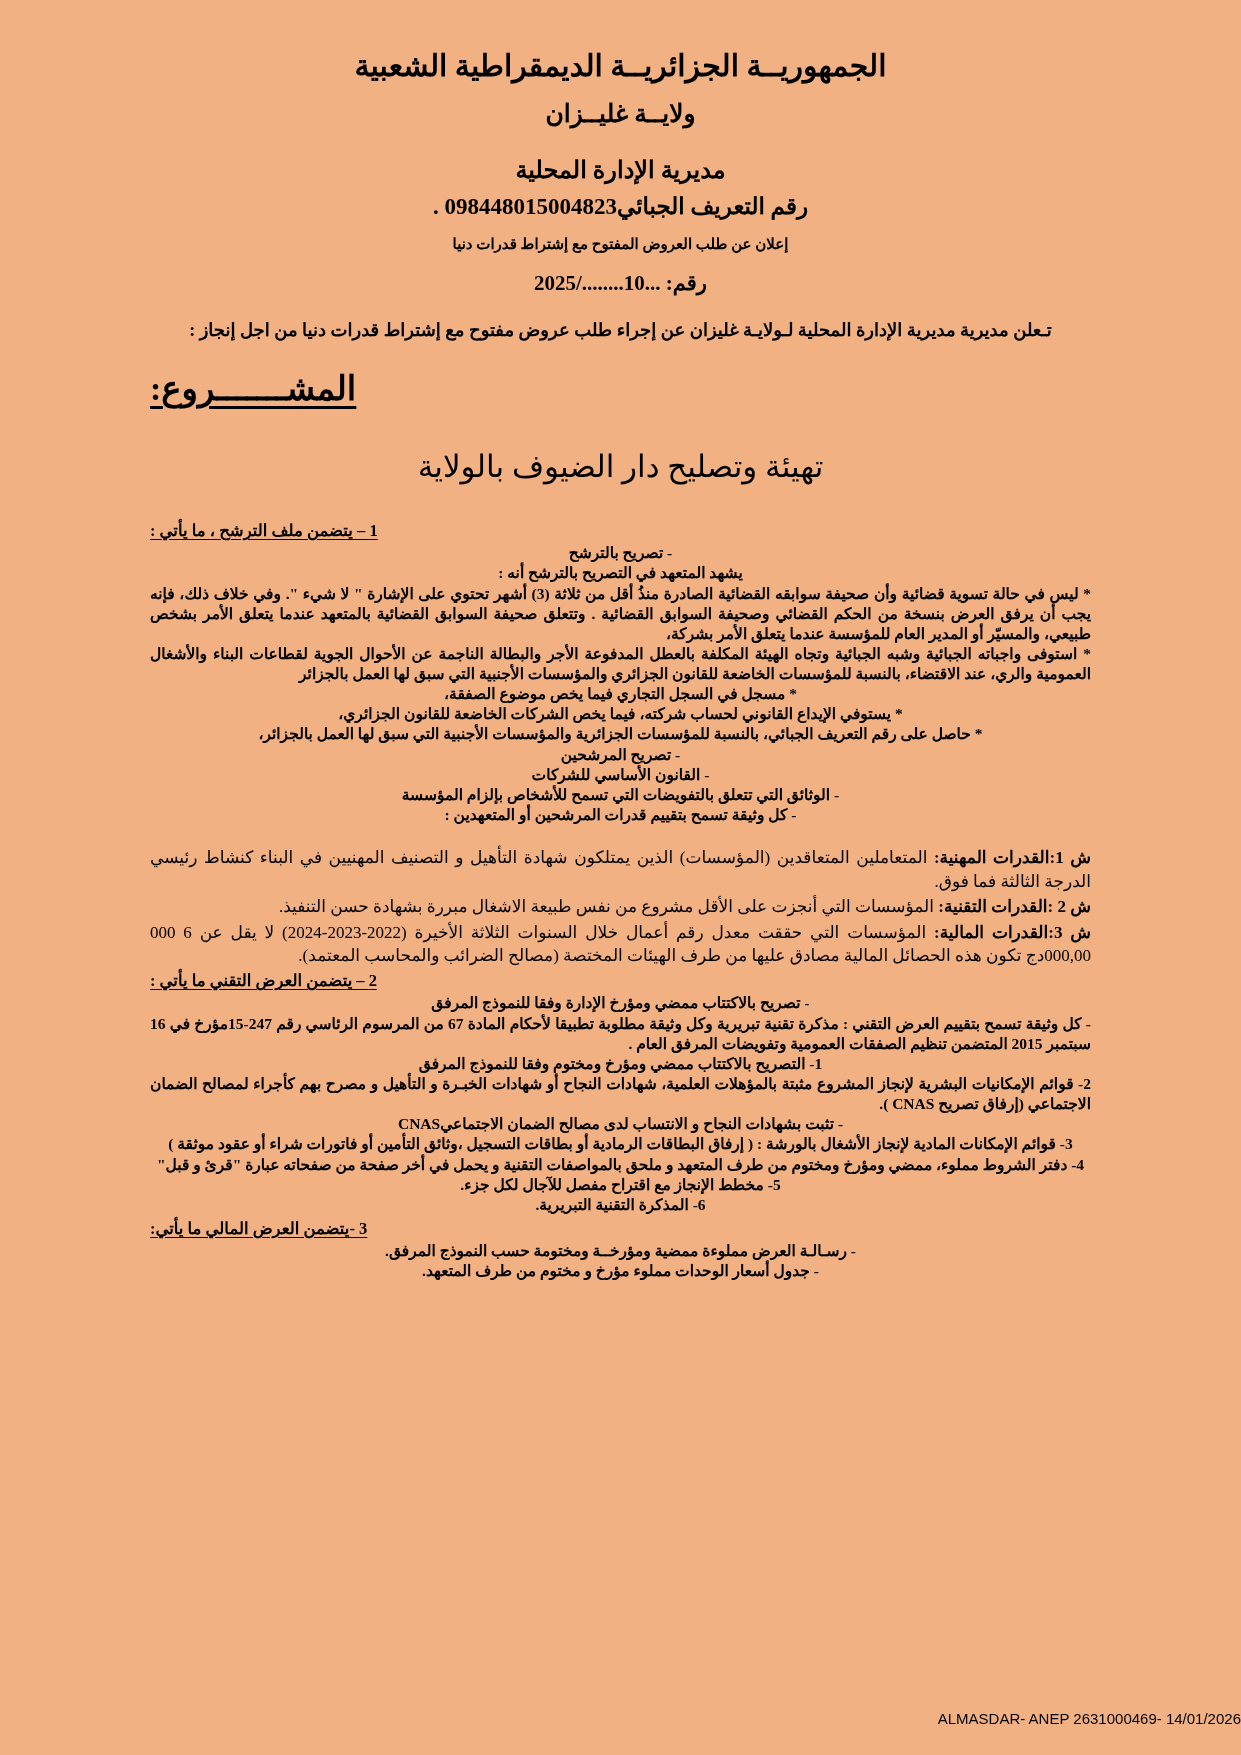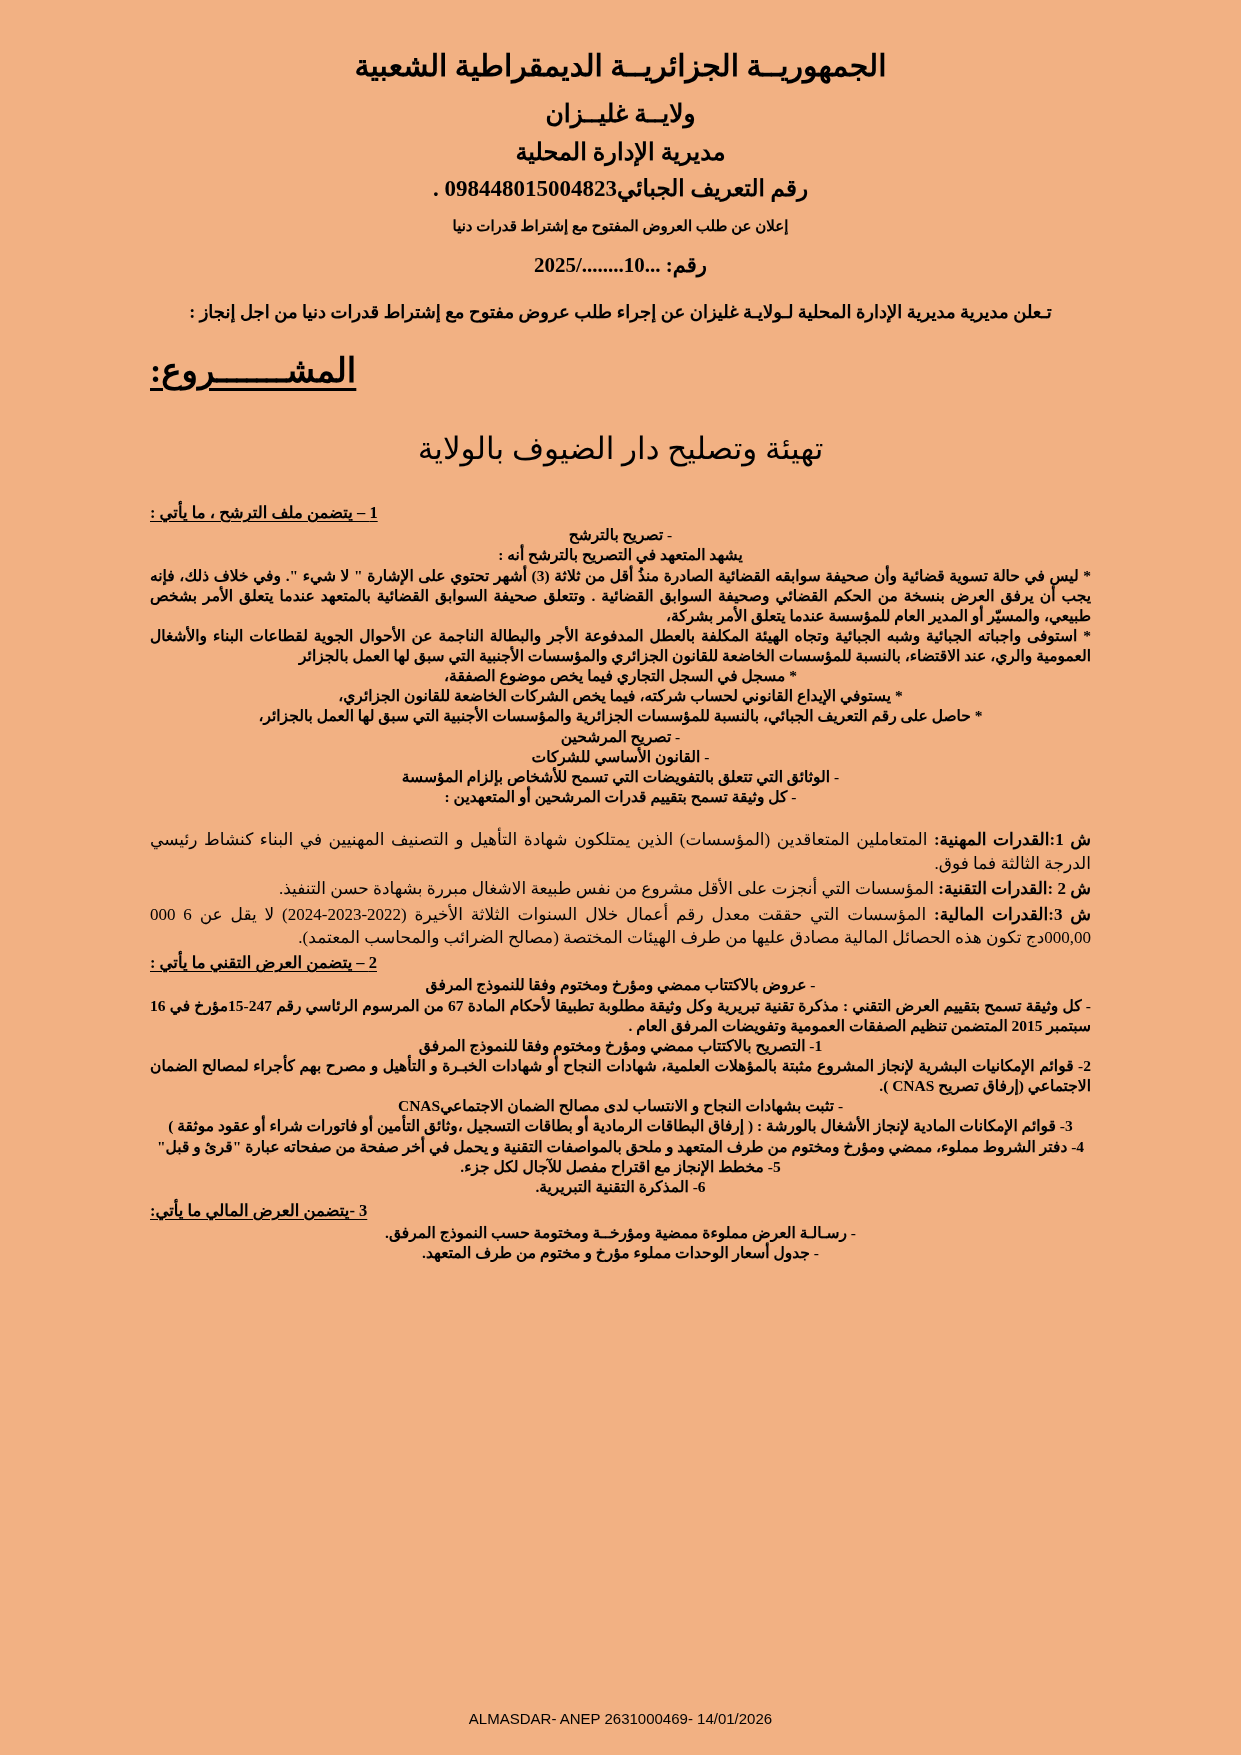--- a/index.html
+++ b/index.html
@@ -29,21 +29,21 @@
     font-size: 30px;
     font-weight: bold;
     letter-spacing: 0px;
     line-height: 1.22;
     margin-bottom: 14px;
   }
   .hdr .l2 {
     font-size: 25px;
     font-weight: bold;
     line-height: 1.2;
-    margin-bottom: 9px;
+    margin-bottom: 27px;
   }
   .hdr .l3 {
     font-size: 24px;
     font-weight: bold;
     line-height: 1.2;
     margin-bottom: 9px;
   }
   .hdr .l4 {
     font-size: 23px;
     font-weight: bold;
@@ -120,21 +120,21 @@
     font-weight: normal;
   }
   .crit b { font-weight: bold; }
   .gap-md { height: 20px; }
 
   .footer {
     position: absolute;
     left: 0;
     right: 0;
     bottom: 28px;
-    text-align: center;
+    text-align: right;
     font-size: 15px;
     font-family: "Liberation Sans", sans-serif;
     direction: ltr;
   }
 </style>
 </head>
 <body>
 
 <div class="page">
 
@@ -177,21 +177,21 @@
     <div class="crit">
       <b>ش 2 :القدرات التقنية:</b><span> المؤسسات التي أنجزت على الأقل مشروع من نفس طبيعة الاشغال مبررة بشهادة حسن التنفيذ.</span>
     </div>
     <div class="crit">
       <b>ش 3:القدرات المالية:</b><span> المؤسسات التي حققت معدل رقم أعمال خلال السنوات الثلاثة الأخيرة (2022-2023-2024) لا يقل عن 6 000 000,00دج تكون هذه الحصائل المالية مصادق عليها من طرف الهيئات المختصة (مصالح الضرائب والمحاسب المعتمد).</span>
     </div>
   </div>
 
   <div class="blk">
     <div class="sec-head">2 – يتضمن العرض التقني ما يأتي :</div>
-    <div class="ln">- عروض بالاكتتاب ممضي ومؤرخ ومختوم وفقا للنموذج المرفق</div>
+    <div class="ln">- تصريح بالاكتتاب ممضي ومؤرخ الإدارة وفقا للنموذج المرفق</div>
     <div class="ln just">- كل وثيقة تسمح بتقييم العرض التقني : مذكرة تقنية تبريرية وكل وثيقة مطلوبة تطبيقا لأحكام المادة 67 من المرسوم الرئاسي  رقم 247-15مؤرخ في 16 سبتمبر  2015  المتضمن تنظيم الصفقات العمومية وتفويضات المرفق العام .</div>
     <div class="ln">1- التصريح بالاكتتاب ممضي ومؤرخ ومختوم وفقا للنموذج المرفق</div>
     <div class="ln just">2- قوائم الإمكانيات البشرية لإنجاز المشروع مثبتة بالمؤهلات العلمية، شهادات النجاح أو شهادات الخبـرة و التأهيل و مصرح بهم كأجراء لمصالح الضمان الاجتماعي (إرفاق تصريح CNAS ).</div>
     <div class="ln">- تثبت بشهادات النجاح و الانتساب لدى مصالح الضمان الاجتماعيCNAS</div>
     <div class="ln">3- قوائم الإمكانات المادية لإنجاز الأشغال بالورشة : ( إرفاق البطاقات الرمادية أو بطاقات التسجيل ،وثائق  التأمين  أو فاتورات شراء أو عقود موثقة )</div>
     <div class="ln">4- دفتر الشروط مملوء، ممضي ومؤرخ ومختوم من طرف المتعهد و ملحق بالمواصفات التقنية و يحمل في أخر صفحة من صفحاته عبارة "قرئ و قبل"</div>
     <div class="ln">5- مخطط الإنجاز مع اقتراح مفصل للآجال لكل جزء.</div>
     <div class="ln">6- المذكرة التقنية التبريرية.</div>
   </div>
 

